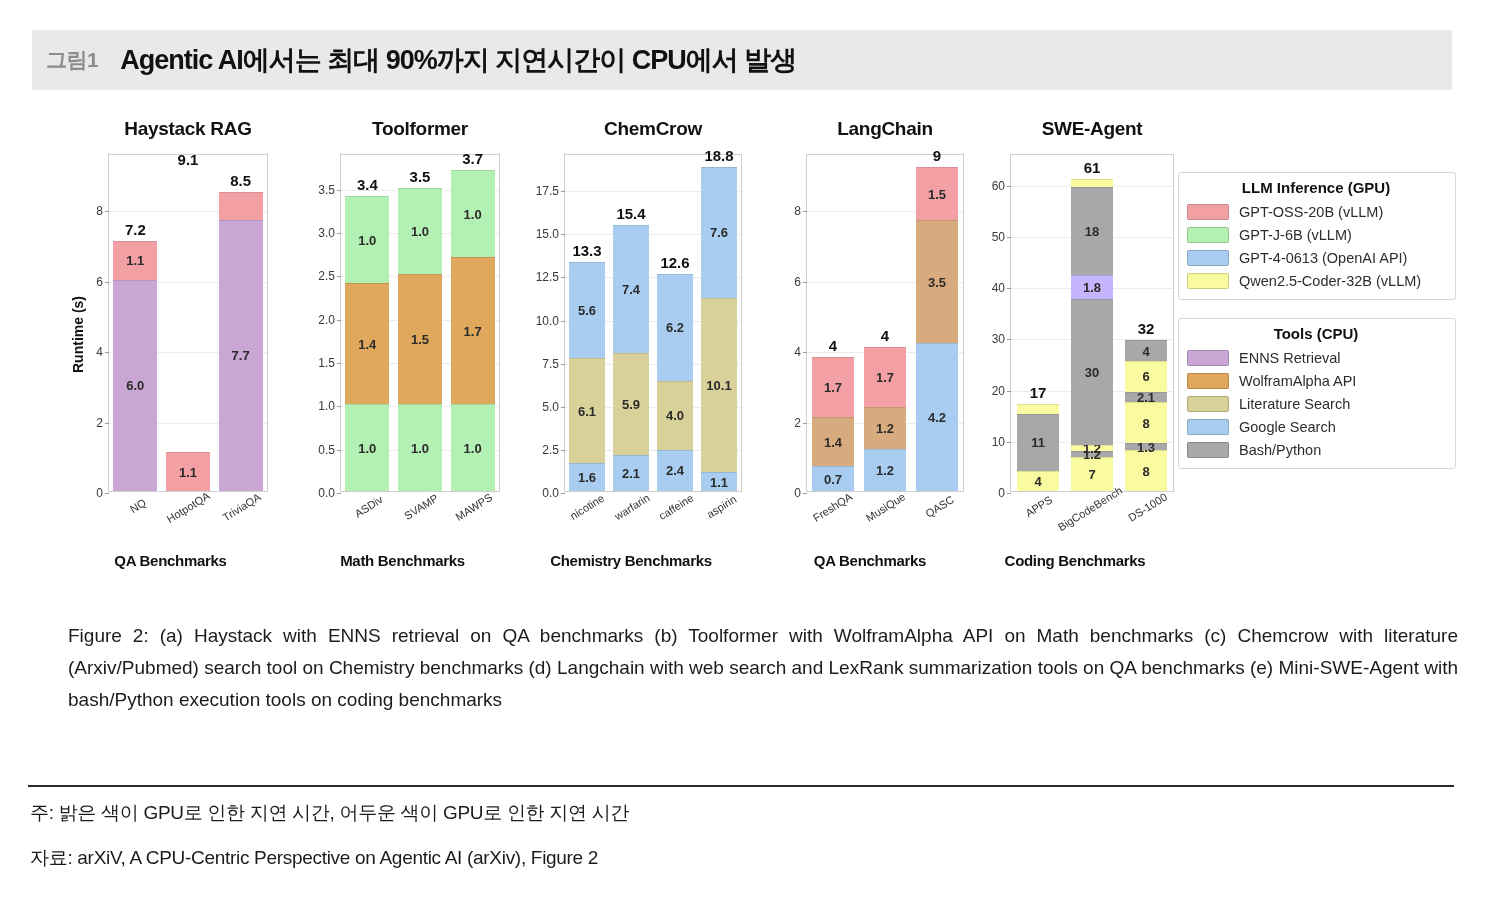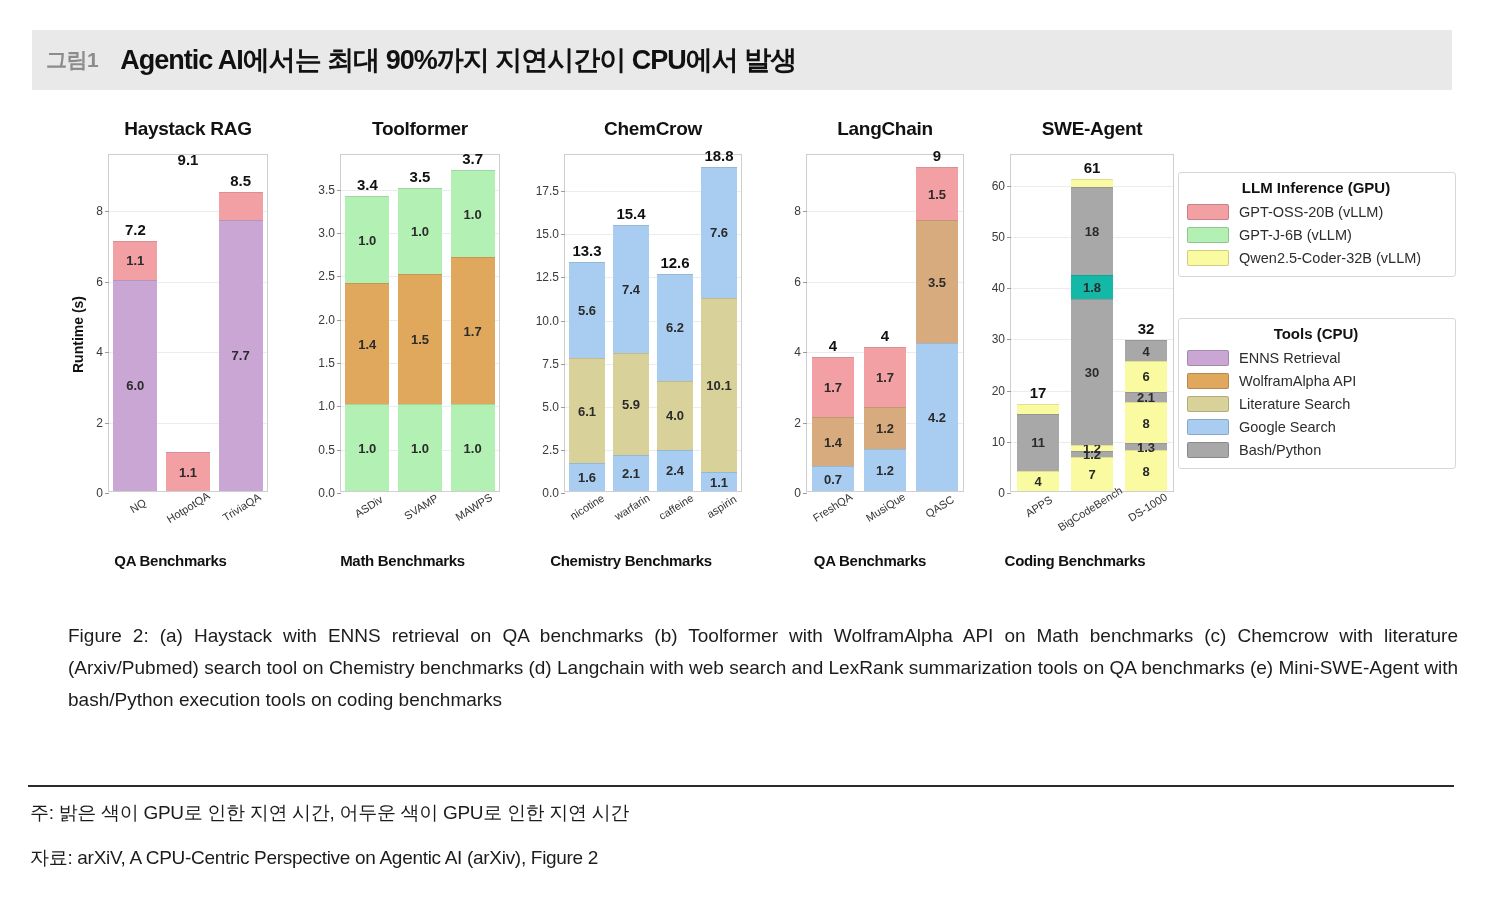--- a/index.html
+++ b/index.html
@@ -438,21 +438,21 @@
               </div>
               <div class="seg" style="height: 6.14545px; background: rgb(168, 168, 168); border-top: 1px solid rgba(0, 0, 0, 0.1);">
                 <span>1.2</span>
               </div>
               <div class="seg" style="height: 6.14545px; background: rgb(250, 250, 160); border-top: 1px solid rgba(0, 0, 0, 0.1);">
                 <span>1.2</span>
               </div>
               <div class="seg" style="height: 153.636px; background: rgb(168, 168, 168); border-top: 1px solid rgba(0, 0, 0, 0.1);">
                 <span>30</span>
               </div>
-              <div class="seg" style="height: 26px; background: #14b8a6; border-top: 1px solid rgba(0, 0, 0, 0.1);">
+              <div class="seg" style="height: 26px; background: #c4b5fd; border-top: 1px solid rgba(0, 0, 0, 0.1);">
                 <span>1.8</span>
               </div>
               <div class="seg" style="height: 92px; background: rgb(168, 168, 168); border-top: 1px solid rgba(0, 0, 0, 0.1);">
                 <span>18</span>
               </div>
               <div class="seg" style="height: 9.21818px; background: rgb(250, 250, 160); border-top: 1px solid rgba(0, 0, 0, 0.1);"></div>
               <div class="total" style="bottom: calc(100% + 3px);">61</div>
             </div>
             <div class="bar" style="width: 42px; height: 150.564px;">
               <div class="seg" style="height: 40.9697px; background: rgb(250, 250, 160); border-top: 1px solid rgba(0, 0, 0, 0.1);">
@@ -497,20 +497,24 @@
         <div class="legend-title">LLM Inference (GPU)</div>
         <div class="legend-row">
           <div class="swatch" style="background: rgb(242, 160, 164);"></div>
           <div class="legend-label">GPT-OSS-20B (vLLM)</div>
         </div>
         <div class="legend-row">
           <div class="swatch" style="background: rgb(179, 240, 179);"></div>
           <div class="legend-label">GPT-J-6B (vLLM)</div>
         </div>
         <div class="legend-row">
+          <div class="swatch" style="background: rgb(168, 205, 240);"></div>
+          <div class="legend-label">GPT-4-0613 (OpenAI API)</div>
+        </div>
+        <div class="legend-row">
           <div class="swatch" style="background: rgb(250, 250, 160);"></div>
           <div class="legend-label">Qwen2.5-Coder-32B (vLLM)</div>
         </div>
       </div>
       <div class="legend" style="left: 1178px; top: 318px; width: 278px;">
         <div class="legend-title">Tools (CPU)</div>
         <div class="legend-row">
           <div class="swatch" style="background: rgb(201, 166, 212);"></div>
           <div class="legend-label">ENNS Retrieval</div>
         </div>

